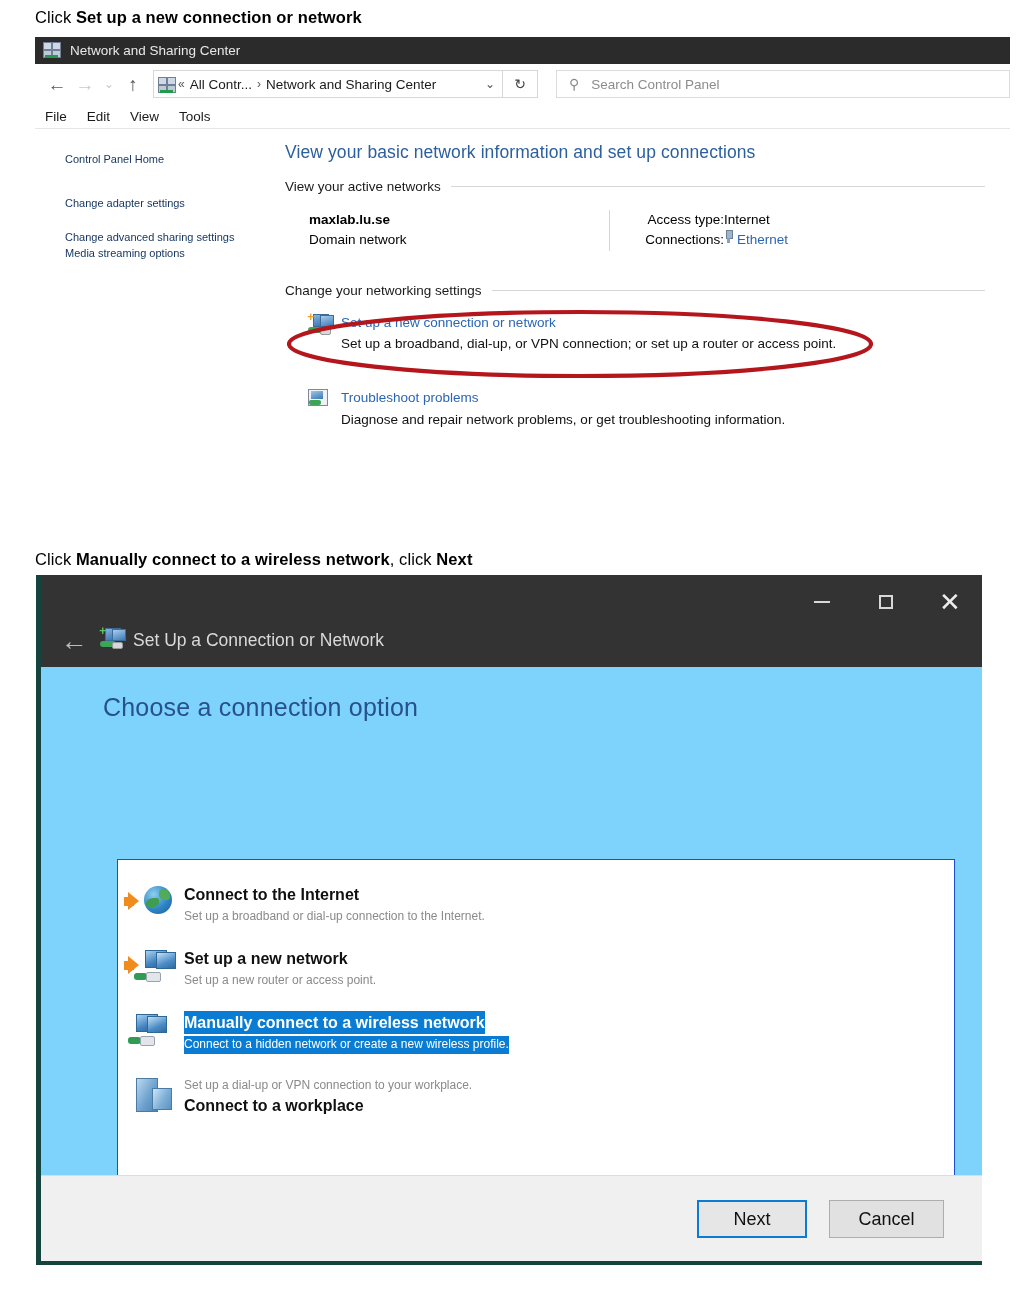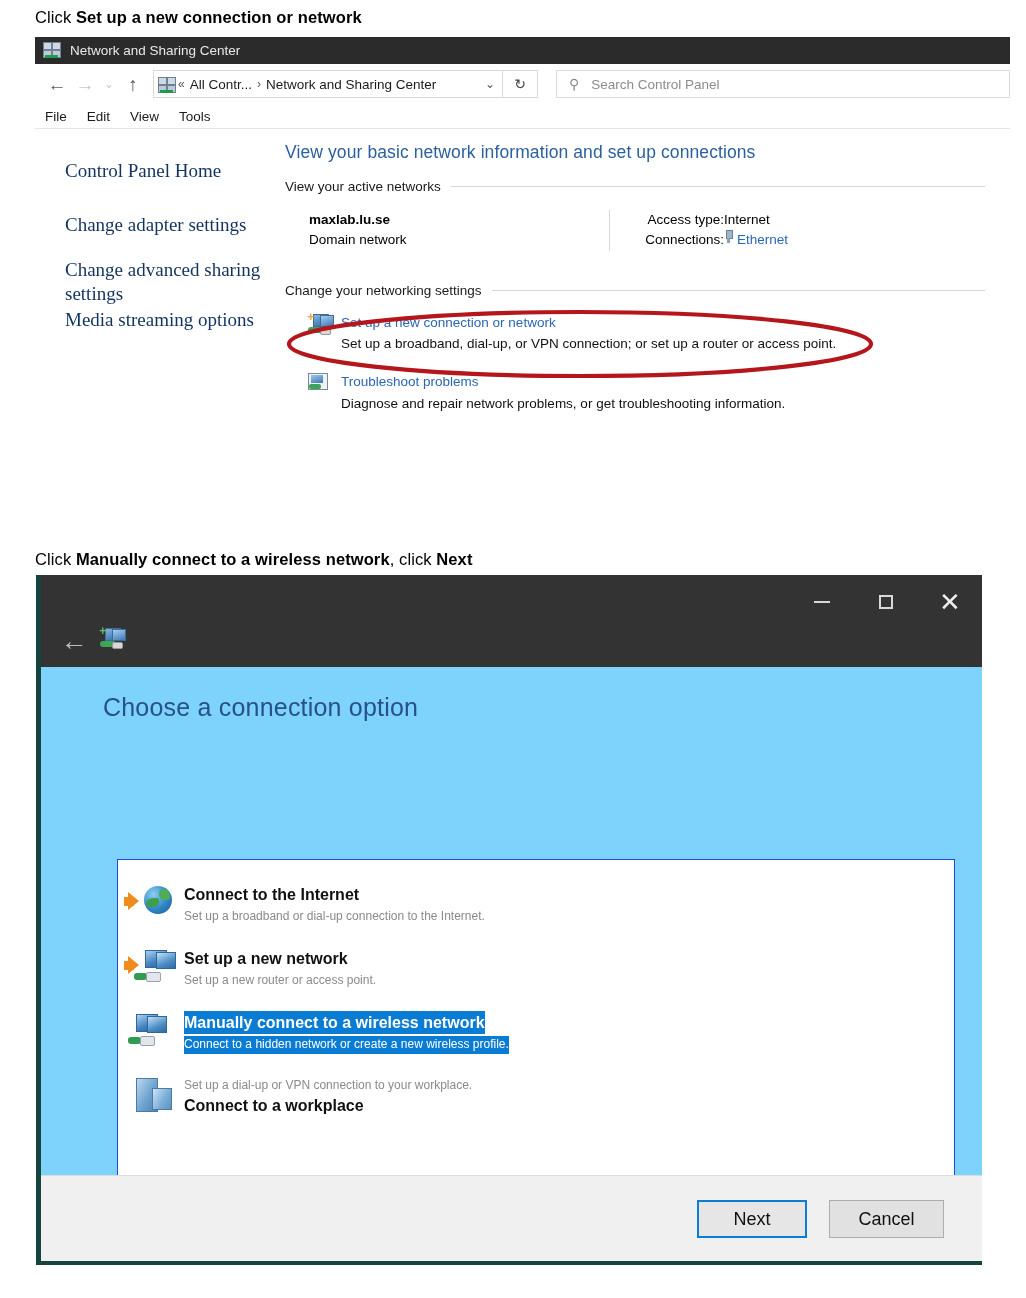--- a/index.html
+++ b/index.html
@@ -135,25 +135,24 @@
     display: flex;
     align-items: center;
     font-size: 13.5px;
     color: #1a1a1a;
     border-bottom: 1px solid #e6e6e6;
   }
   #nsc-menubar .mi { margin-left: 10px; margin-right: 10px; }
 
   #nsc-sidebar {
     position: absolute;
-    left: 30px; top: 122px;
+    left: 30px; top: 115px;
     width: 215px;
-    font-size: 19px;
+    font-size: 11px;
     color: #1a3b6b;
-    font-family: Liberation Serif, serif;
   }
   #nsc-sidebar .side-link { color:#12335e; margin-bottom: 20px; line-height: 1.28; }
   #nsc-sidebar .side-link.first { margin-bottom: 30px; }
 
   #nsc-main {
     position: absolute;
     left: 250px; top: 105px;
     width: 700px;
   }
   .nsc-h1 {
@@ -573,21 +572,21 @@
               <i class="grn2"></i>
               <i class="plus">+</i>
             </span>
         </div>
         <div class="tbody">
           <div class="tlink">Set up a new connection or network</div>
           <div class="tdesc">Set up a broadband, dial-up, or VPN connection; or set up a router or access point.</div>
         </div>
       </div>
 
-      <div class="task" style="margin-top:16px;">
+      <div class="task" style="margin-top:32px;">
         <div class="ticon">
           <span class="wrenchset">
               <i class="box"></i>
               <i class="scr"></i>
               <i class="grn"></i>
             </span>
         </div>
         <div class="tbody">
           <div class="tlink">Troubleshoot problems</div>
           <div class="tdesc">Diagnose and repair network problems, or get troubleshooting information.</div>
@@ -609,20 +608,21 @@
     <div id="wiz-backbtn">←</div>
     <div id="wiz-titleicon">
       <span class="moniconset" style="width:26px;height:24px;">
           <i class="scr1"></i>
           <i class="scr2"></i>
           <i class="grn"></i>
           <i class="grn2"></i>
           <i class="plus" style="color:#5ec45e;">+</i>
         </span>
     </div>
+    <div id="wiz-title">Set Up a Connection or Network</div>
 
     <div class="wincontrols">
       <div class="wc">
           <span class="glyph-min"></span>
         </div>
       <div class="wc">
           <span class="glyph-max"></span>
         </div>
       <div class="wc">
           <span class="glyph-close">✕</span>

